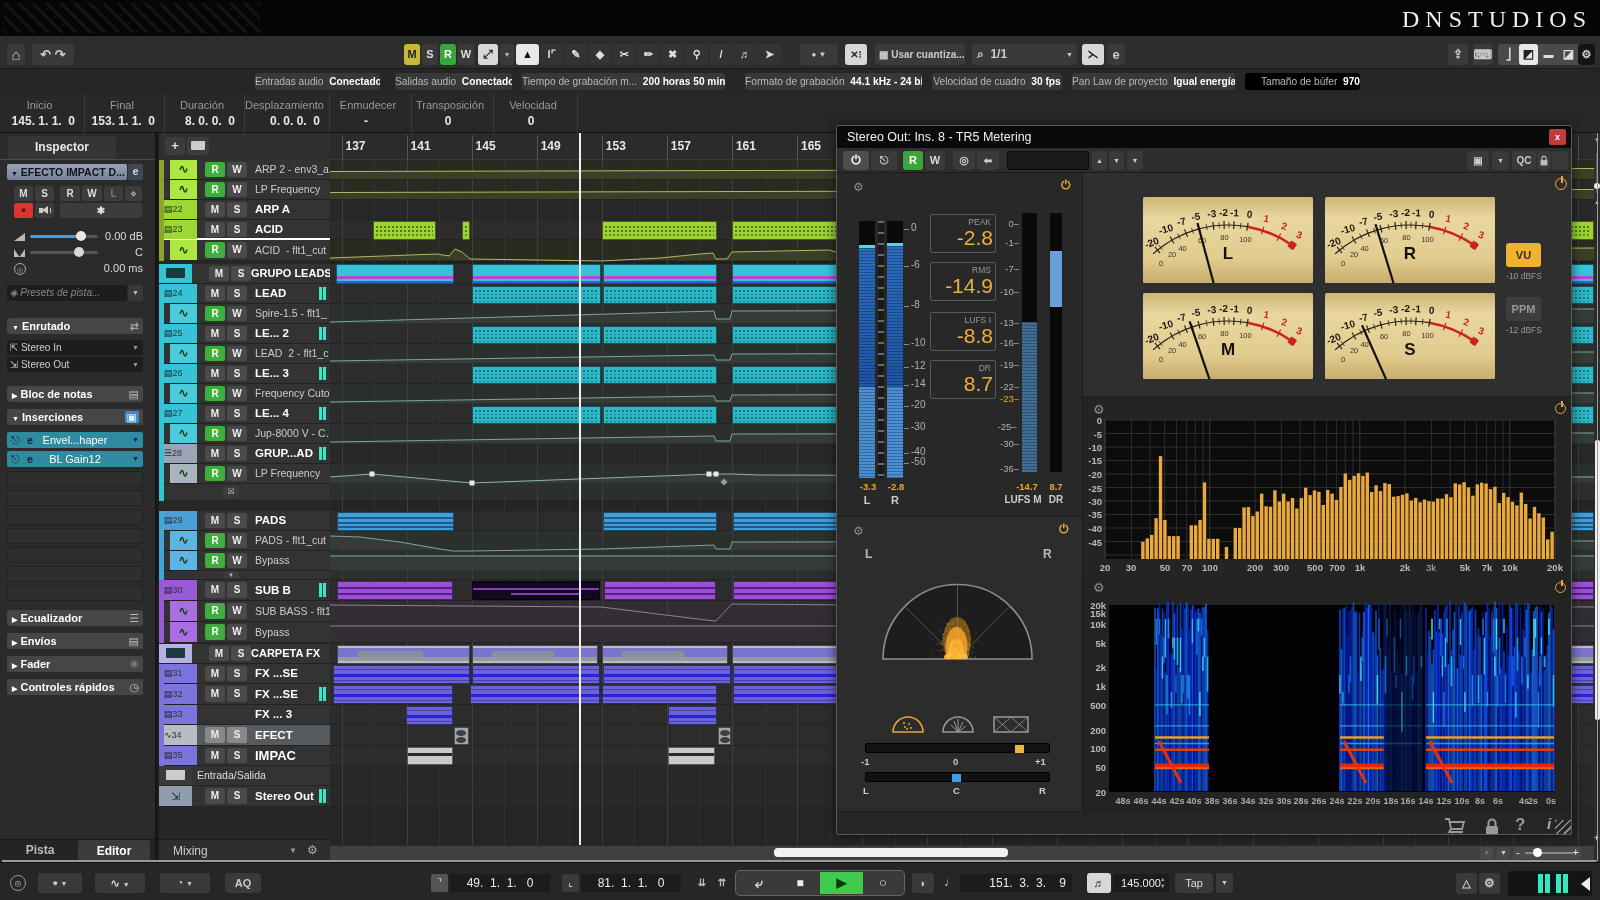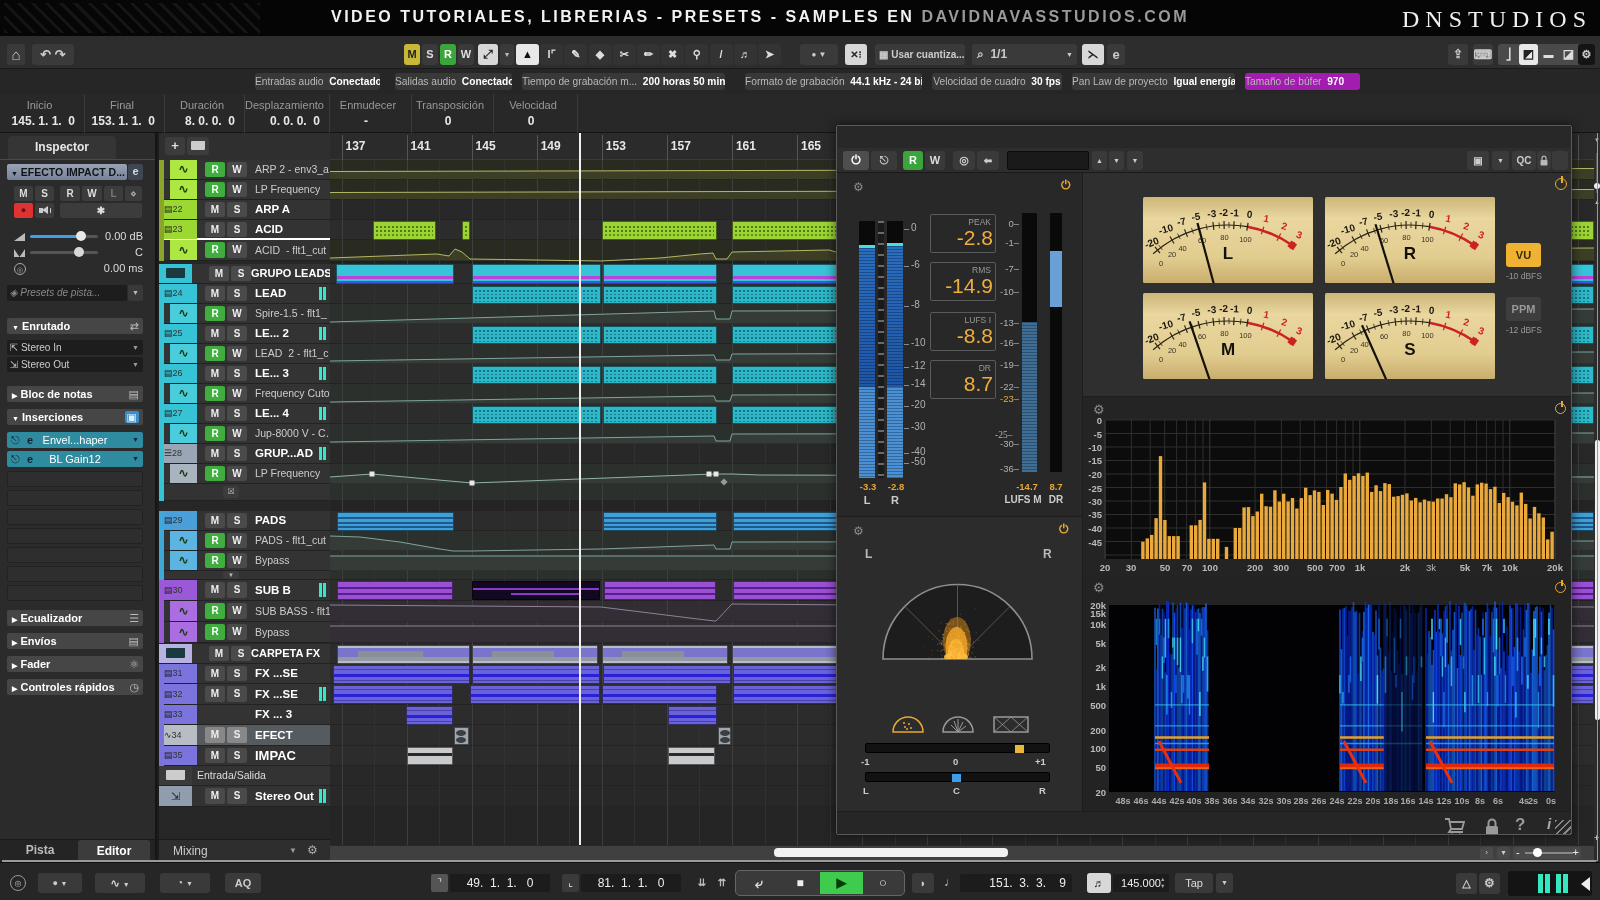--- a/index.html
+++ b/index.html
@@ -3,21 +3,20 @@
 html,body{margin:0;padding:0;width:1600px;height:900px;background:#1c1c1c;overflow:hidden;
 font-family:"Liberation Sans",sans-serif;}
 div{position:absolute;box-sizing:border-box;}
 svg{position:absolute;display:block;}
 </style></head><body>
 
 <div style="left:0;top:0;width:1600px;height:36px;background:#060606;">
     <div style="left:4px;top:3px;width:1590px;height:30px;background:repeating-linear-gradient(45deg,#151515 0 3px,#060606 3px 10px);"></div>
     <div style="left:260px;top:0px;width:1120px;height:36px;background:#050505;"></div>
     <div style="left:1330px;top:0px;width:270px;height:36px;background:#050505;"></div>
-    <div style="left:290px;top:8px;width:940px;height:22px;color:#f2f2f2;font-size:16px;font-weight:bold;letter-spacing:2.5px;white-space:nowrap;text-align:center;">VIDEO TUTORIALES, LIBRERIAS - PRESETS - SAMPLES EN <span style="color:#9a9a9a">DAVIDNAVASSTUDIOS.COM</span></div>
     <div style="left:1380px;top:6px;width:212px;height:26px;color:#f0f0f0;font-family:'Liberation Serif',serif;font-size:24px;letter-spacing:6px;text-align:right;white-space:nowrap;">DNSTUDIOS</div>
   </div>
 <div id="tb" style="left:0;top:36px;width:1600px;height:33px;background:#2d2d2d;border-bottom:1px solid #1a1a1a;">
 <div style="left:7px;top:8px;width:18px;height:21px;background:#3a3a3a;border-radius:3px;color:#ccc;font-size:15px;font-weight:bold;text-align:center;line-height:21px;overflow:hidden;">⌂</div>
 <div style="left:32px;top:8px;width:42px;height:21px;background:#3a3a3a;border-radius:3px;color:#ccc;font-size:13px;font-weight:bold;text-align:center;line-height:21px;overflow:hidden;">↶&nbsp;↷</div>
 <div style="left:404px;top:8px;width:16px;height:21px;background:#c8b838;border-radius:3px;color:#222;font-size:11px;font-weight:bold;text-align:center;line-height:21px;overflow:hidden;">M</div>
 <div style="left:422px;top:8px;width:16px;height:21px;background:#3a3a3a;border-radius:3px;color:#ddd;font-size:11px;font-weight:bold;text-align:center;line-height:21px;overflow:hidden;">S</div>
 <div style="left:440px;top:8px;width:16px;height:21px;background:#3aa53a;border-radius:3px;color:#fff;font-size:11px;font-weight:bold;text-align:center;line-height:21px;overflow:hidden;">R</div>
 <div style="left:458px;top:8px;width:16px;height:21px;background:#3a3a3a;border-radius:3px;color:#ddd;font-size:11px;font-weight:bold;text-align:center;line-height:21px;overflow:hidden;">W</div>
 <div style="left:478px;top:8px;width:20px;height:21px;background:#d8d8d8;border-radius:3px;color:#222;font-size:12px;font-weight:bold;text-align:center;line-height:21px;overflow:hidden;">⤢</div>
@@ -53,21 +52,21 @@
 <div style="left:1559px;top:8px;width:19px;height:21px;background:#4a4a4a;border-radius:3px;color:#ddd;font-size:12px;font-weight:bold;text-align:center;line-height:21px;overflow:hidden;">◪</div>
 <div style="left:1578px;top:8px;width:17px;height:21px;background:#141414;border-radius:3px;color:#ccc;font-size:11px;font-weight:bold;text-align:center;line-height:21px;overflow:hidden;">⚙</div>
 </div>
 <div style="left:0;top:69px;width:1600px;height:25px;background:#262626;">
 <div style="left:255px;top:4px;width:125px;height:17px;line-height:17px;text-align:center;background:#383838;border-radius:3px;color:#b8b8b8;font-size:10.2px;white-space:nowrap;overflow:hidden;">Entradas audio &nbsp;<b style="color:#fff">Conectado</b></div>
 <div style="left:395px;top:4px;width:117px;height:17px;line-height:17px;text-align:center;background:#383838;border-radius:3px;color:#b8b8b8;font-size:10.2px;white-space:nowrap;overflow:hidden;">Salidas audio &nbsp;<b style="color:#fff">Conectado</b></div>
 <div style="left:522px;top:4px;width:203px;height:17px;line-height:17px;text-align:center;background:#383838;border-radius:3px;color:#b8b8b8;font-size:10.2px;white-space:nowrap;overflow:hidden;">Tiempo de grabación m... &nbsp;<b style="color:#fff">200 horas 50 mins</b></div>
 <div style="left:745px;top:4px;width:177px;height:17px;line-height:17px;text-align:center;background:#383838;border-radius:3px;color:#b8b8b8;font-size:10.2px;white-space:nowrap;overflow:hidden;">Formato de grabación &nbsp;<b style="color:#fff">44.1 kHz - 24 bit</b></div>
 <div style="left:932px;top:4px;width:130px;height:17px;line-height:17px;text-align:center;background:#383838;border-radius:3px;color:#b8b8b8;font-size:10.2px;white-space:nowrap;overflow:hidden;">Velocidad de cuadro &nbsp;<b style="color:#fff">30 fps</b></div>
 <div style="left:1072px;top:4px;width:163px;height:17px;line-height:17px;text-align:center;background:#383838;border-radius:3px;color:#b8b8b8;font-size:10.2px;white-space:nowrap;overflow:hidden;">Pan Law de proyecto &nbsp;<b style="color:#fff">Igual energía</b></div>
-<div style="left:1245px;top:4px;width:115px;height:17px;line-height:17px;text-align:left;background:#a21caf;border-radius:3px;color:#b8b8b8;font-size:10.2px;white-space:nowrap;overflow:hidden;">Tamaño de búfer &nbsp;<b style="color:#fff">970</b></div>
+<div style="left:1245px;top:4px;width:115px;height:17px;line-height:17px;text-align:right;background:#000000;border-radius:3px;color:#b8b8b8;font-size:10.2px;white-space:nowrap;overflow:hidden;">Tamaño de búfer &nbsp;<b style="color:#fff">970</b></div>
 </div>
 <div style="left:0;top:94px;width:1600px;height:39px;background:#282828;border-bottom:1px solid #141414;">
 <div style="left:0px;top:0;width:85px;height:39px;border-right:1px solid #3a3a3a;">
       <div style="left:0;top:5px;width:79px;text-align:center;color:#999;font-size:11px;">Inicio</div>
       <div style="left:0;top:20px;width:75px;text-align:right;color:#e8e8e8;font-size:12px;font-weight:bold;">145.&nbsp;1.&nbsp;1.&nbsp;&nbsp;0</div>
     </div>
 <div style="left:85px;top:0;width:80px;height:39px;border-right:1px solid #3a3a3a;">
       <div style="left:0;top:5px;width:74px;text-align:center;color:#999;font-size:11px;">Final</div>
       <div style="left:0;top:20px;width:70px;text-align:right;color:#e8e8e8;font-size:12px;font-weight:bold;">153.&nbsp;1.&nbsp;1.&nbsp;&nbsp;0</div>
     </div>
@@ -819,20 +818,21 @@
 <div style="left:1479px;top:10px;width:21px;height:21px;background:#3a3a3a;border-radius:3px;color:#ccc;font-size:12px;font-weight:bold;text-align:center;line-height:21px;overflow:hidden;">⚙</div>
 <div style="left:1508px;top:8px;width:84px;height:25px;background:#141414;border-radius:3px;">
       <div style="left:30px;top:3px;width:5px;height:19px;background:#35e8c0;"></div>
       <div style="left:37px;top:3px;width:5px;height:19px;background:#35e8c0;"></div>
       <div style="left:48px;top:3px;width:5px;height:19px;background:#35e8c0;"></div>
       <div style="left:55px;top:3px;width:5px;height:19px;background:#35e8c0;"></div>
       <div style="left:73px;top:6px;width:0;height:0;border-top:7px solid transparent;border-bottom:7px solid transparent;border-right:9px solid #eee;"></div>
     </div>
 </div>
 <div style="left:836px;top:125px;width:736px;height:710px;background:#282828;border:1px solid #5a5a5a;border-radius:2px;overflow:hidden;box-shadow:0 0 12px rgba(0,0,0,0.6);">
+<div style="left:0;top:0;width:736px;height:22px;background:#0a0a0a;color:#f0f0f0;font-size:12.5px;line-height:22px;"><span style="margin-left:10px;">Stereo Out: Ins. 8 - TR5 Metering</span><div style="left:712px;top:3px;width:17px;height:16px;background:#c23b3b;border-radius:2px;color:#fff;font-size:9px;font-weight:bold;text-align:center;line-height:16px;">x</div></div>
 <div style="left:0;top:22px;width:736px;height:25px;background:#2e2e2e;border-bottom:1px solid #1a1a1a;">
 <div style="left:6px;top:3px;width:26px;height:19px;background:#4e4e4e;border-radius:3px;color:#fff;font-size:12px;font-weight:bold;text-align:center;line-height:19px;">⏻</div>
 <div style="left:34px;top:3px;width:26px;height:19px;background:#3a3a3a;border-radius:3px;color:#ccc;font-size:11px;font-weight:bold;text-align:center;line-height:19px;">⎋</div>
 <div style="left:66px;top:3px;width:20px;height:19px;background:#3aa53a;border-radius:3px;color:#fff;font-size:11px;font-weight:bold;text-align:center;line-height:19px;">R</div>
 <div style="left:88px;top:3px;width:20px;height:19px;background:#3a3a3a;border-radius:3px;color:#ddd;font-size:11px;font-weight:bold;text-align:center;line-height:19px;">W</div>
 <div style="left:116px;top:3px;width:22px;height:19px;background:#3a3a3a;border-radius:3px;color:#ccc;font-size:11px;font-weight:bold;text-align:center;line-height:19px;">◎</div>
 <div style="left:140px;top:3px;width:22px;height:19px;background:#3a3a3a;border-radius:3px;color:#ccc;font-size:10px;font-weight:bold;text-align:center;line-height:19px;">⬅</div>
 <div style="left:170px;top:3px;width:82px;height:19px;background:#1a1a1a;border:1px solid #0c0c0c;border-radius:2px;"></div>
 <div style="left:255px;top:3px;width:15px;height:19px;background:#3a3a3a;border-radius:3px;color:#ccc;font-size:7px;font-weight:bold;text-align:center;line-height:19px;">▲</div>
 <div style="left:272px;top:3px;width:15px;height:19px;background:#3a3a3a;border-radius:3px;color:#ccc;font-size:7px;font-weight:bold;text-align:center;line-height:19px;">▼</div>
@@ -910,21 +910,21 @@
       </div>
 <div style="left:158px;top:45px;width:24px;height:11px;color:#b0b0b0;font-size:9.5px;text-align:right;">0–</div>
 <div style="left:158px;top:64px;width:24px;height:11px;color:#b0b0b0;font-size:9.5px;text-align:right;">-1–</div>
 <div style="left:158px;top:90px;width:24px;height:11px;color:#b0b0b0;font-size:9.5px;text-align:right;">-7–</div>
 <div style="left:158px;top:113px;width:24px;height:11px;color:#b0b0b0;font-size:9.5px;text-align:right;">-10–</div>
 <div style="left:158px;top:144px;width:24px;height:11px;color:#b0b0b0;font-size:9.5px;text-align:right;">-13–</div>
 <div style="left:158px;top:164px;width:24px;height:11px;color:#b0b0b0;font-size:9.5px;text-align:right;">-16–</div>
 <div style="left:158px;top:186px;width:24px;height:11px;color:#b0b0b0;font-size:9.5px;text-align:right;">-19–</div>
 <div style="left:158px;top:208px;width:24px;height:11px;color:#b0b0b0;font-size:9.5px;text-align:right;">-22–</div>
 <div style="left:158px;top:220px;width:24px;height:11px;color:#e8a832;font-size:9.5px;text-align:right;">-23–</div>
-<div style="left:158px;top:257px;width:24px;height:11px;color:#b0b0b0;font-size:9.5px;text-align:left;font-family:Liberation Serif, serif;">-25–</div>
+<div style="left:158px;top:248px;width:24px;height:11px;color:#b0b0b0;font-size:9.5px;text-align:center;">-25–</div>
 <div style="left:158px;top:265px;width:24px;height:11px;color:#b0b0b0;font-size:9.5px;text-align:right;">-30–</div>
 <div style="left:158px;top:290px;width:24px;height:11px;color:#b0b0b0;font-size:9.5px;text-align:right;">-36–</div>
 <div style="left:213px;top:40px;width:12px;height:259px;background:#0a0a0a;">
         <div style="left:0;top:38px;width:12px;height:56px;background:#6aa0d8;"></div>
       </div>
 <div style="left:176px;top:308px;width:28px;height:11px;color:#e8a832;font-size:9.5px;font-weight:bold;text-align:center;">-14.7</div>
 <div style="left:209px;top:308px;width:20px;height:11px;color:#e8a832;font-size:9.5px;font-weight:bold;text-align:center;">8.7</div>
 <div style="left:166px;top:321px;width:40px;height:12px;color:#ccc;font-size:10px;font-weight:bold;text-align:center;">LUFS M</div>
 <div style="left:209px;top:321px;width:20px;height:12px;color:#ccc;font-size:10px;font-weight:bold;text-align:center;">DR</div>
 </div>

